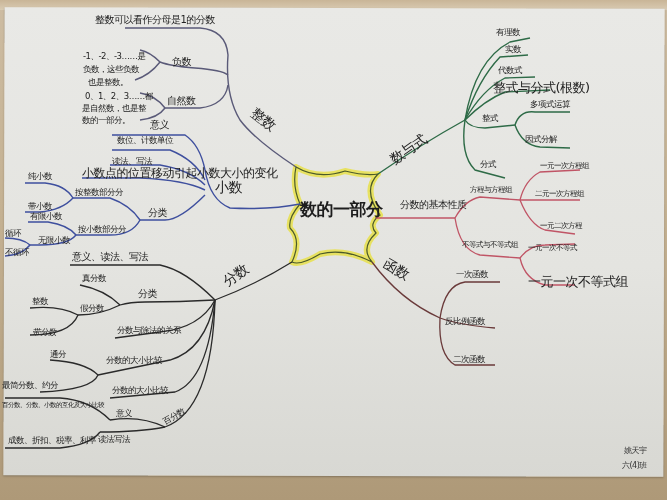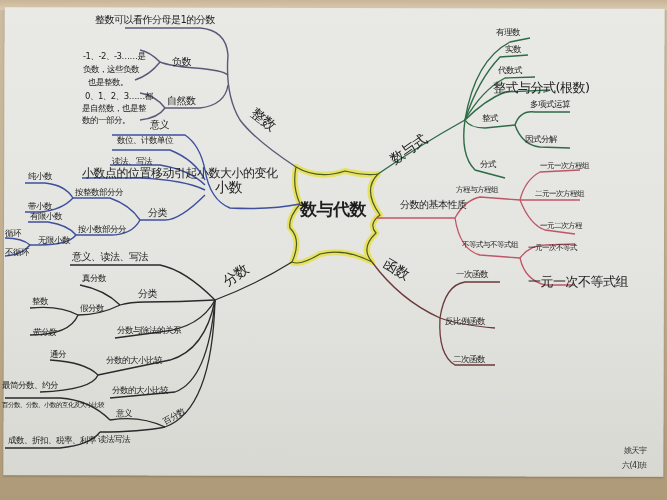--- a/index.html
+++ b/index.html
@@ -103,21 +103,21 @@
     </g>
 
     <g fill="none" stroke="#6a3a3a" stroke-width="1.3">
       <path d="M372,262 Q400,300 440,318"></path>
       <path d="M440,318 Q445,285 465,282 L500,282"></path>
       <path d="M440,318 Q460,325 495,328"></path>
       <path d="M440,318 Q438,355 455,365 L495,365"></path>
     </g>
   </svg>
 
-  <div class="lbl center-title" style="left:300px;top:201px;">数与代数</div>
+  <div class="lbl center-title" style="left:300px;top:201px;">数的一部分</div>
 
   <div class="lbl lg" style="left:250px;top:112px;transform:rotate(38deg);">整数</div>
   <div class="lbl md" style="left:95px;top:15px;">整数可以看作分母是1的分数</div>
   <div class="lbl md" style="left:172px;top:57px;">负数</div>
   <div class="lbl sm" style="left:83px;top:52px;">-1、-2、-3……是</div>
   <div class="lbl sm" style="left:83px;top:65px;">负数，这些负数</div>
   <div class="lbl sm" style="left:88px;top:78px;">也是整数。</div>
   <div class="lbl md" style="left:167px;top:96px;">自然数</div>
   <div class="lbl sm" style="left:85px;top:92px;">0、1、2、3……都</div>
   <div class="lbl sm" style="left:82px;top:104px;">是自然数，也是整</div>
@@ -160,21 +160,21 @@
   <div class="lbl sm" style="left:496px;top:28px;">有理数</div>
   <div class="lbl sm" style="left:505px;top:45px;">实数</div>
   <div class="lbl sm" style="left:498px;top:66px;">代数式</div>
   <div class="lbl" style="left:493px;top:81px;font-size:13px;">整式与分式(根数)</div>
   <div class="lbl sm" style="left:482px;top:114px;">整式</div>
   <div class="lbl sm" style="left:530px;top:100px;">多项式运算</div>
   <div class="lbl sm" style="left:525px;top:135px;">因式分解</div>
   <div class="lbl sm" style="left:480px;top:160px;">分式</div>
 
   <div class="lbl md" style="left:400px;top:200px;">分数的基本性质</div>
-  <div class="lbl" style="left:456px;top:186px;font-size:7.5px;">方程与方程组</div>
+  <div class="lbl" style="left:470px;top:186px;font-size:7.5px;">方程与方程组</div>
   <div class="lbl" style="left:540px;top:162px;font-size:7.5px;">一元一次方程组</div>
   <div class="lbl" style="left:535px;top:190px;font-size:7.5px;">二元一次方程组</div>
   <div class="lbl" style="left:540px;top:222px;font-size:7.5px;">一元二次方程</div>
   <div class="lbl" style="left:462px;top:241px;font-size:7.5px;">不等式与不等式组</div>
   <div class="lbl" style="left:528px;top:244px;font-size:7.5px;">一元一次不等式</div>
   <div class="lbl" style="left:528px;top:275px;font-size:13px;">一元一次不等式组</div>
 
   <div class="lbl lg" style="left:383px;top:262px;transform:rotate(30deg);">函数</div>
   <div class="lbl sm" style="left:456px;top:270px;">一次函数</div>
   <div class="lbl sm" style="left:445px;top:317px;">反比例函数</div>

